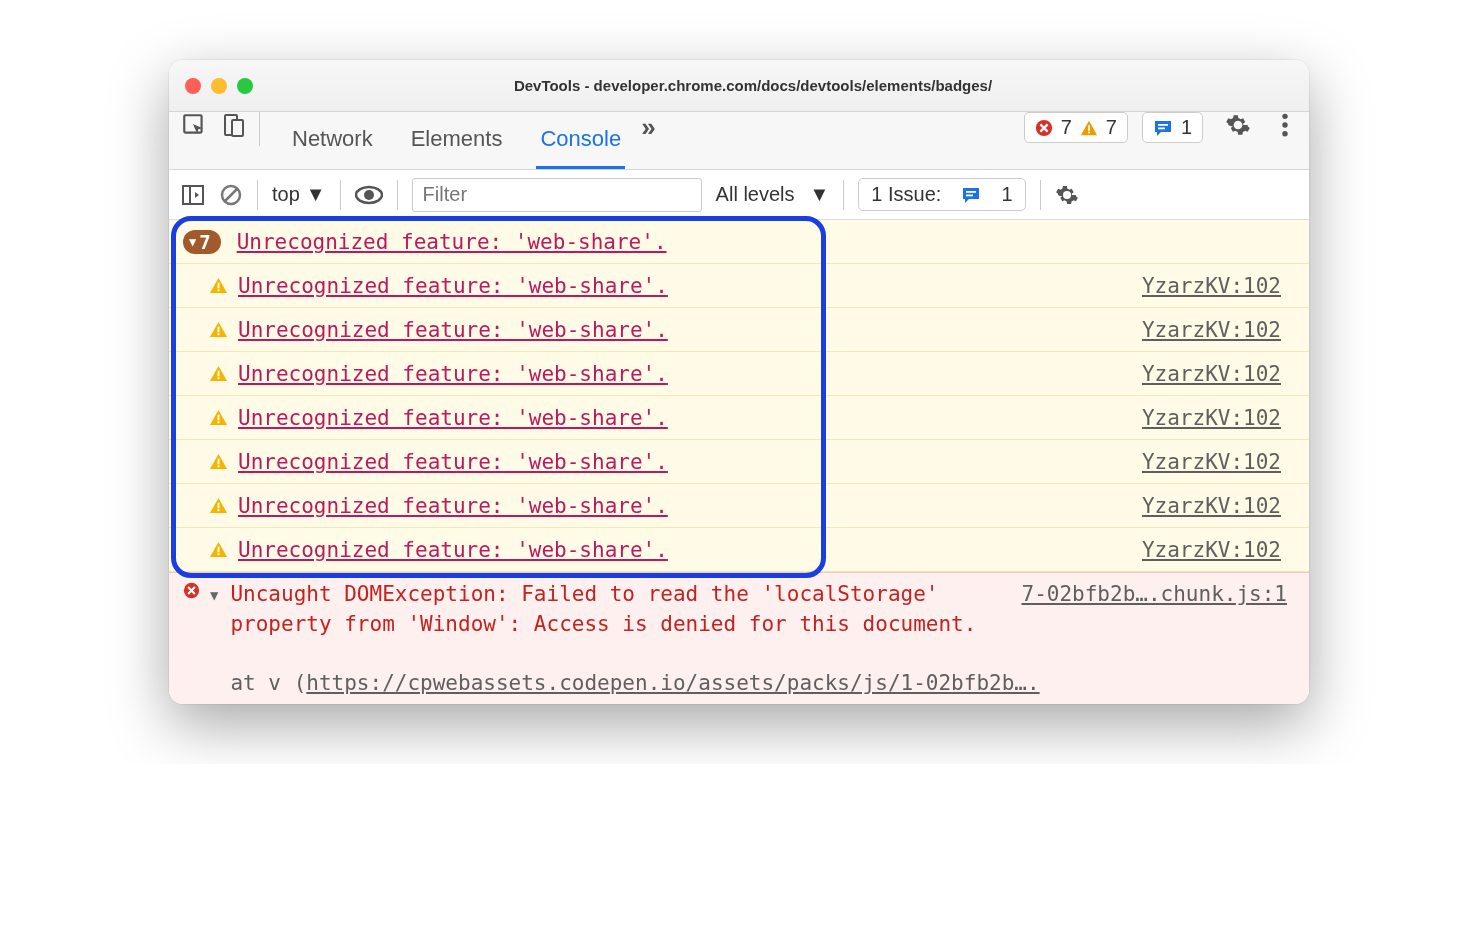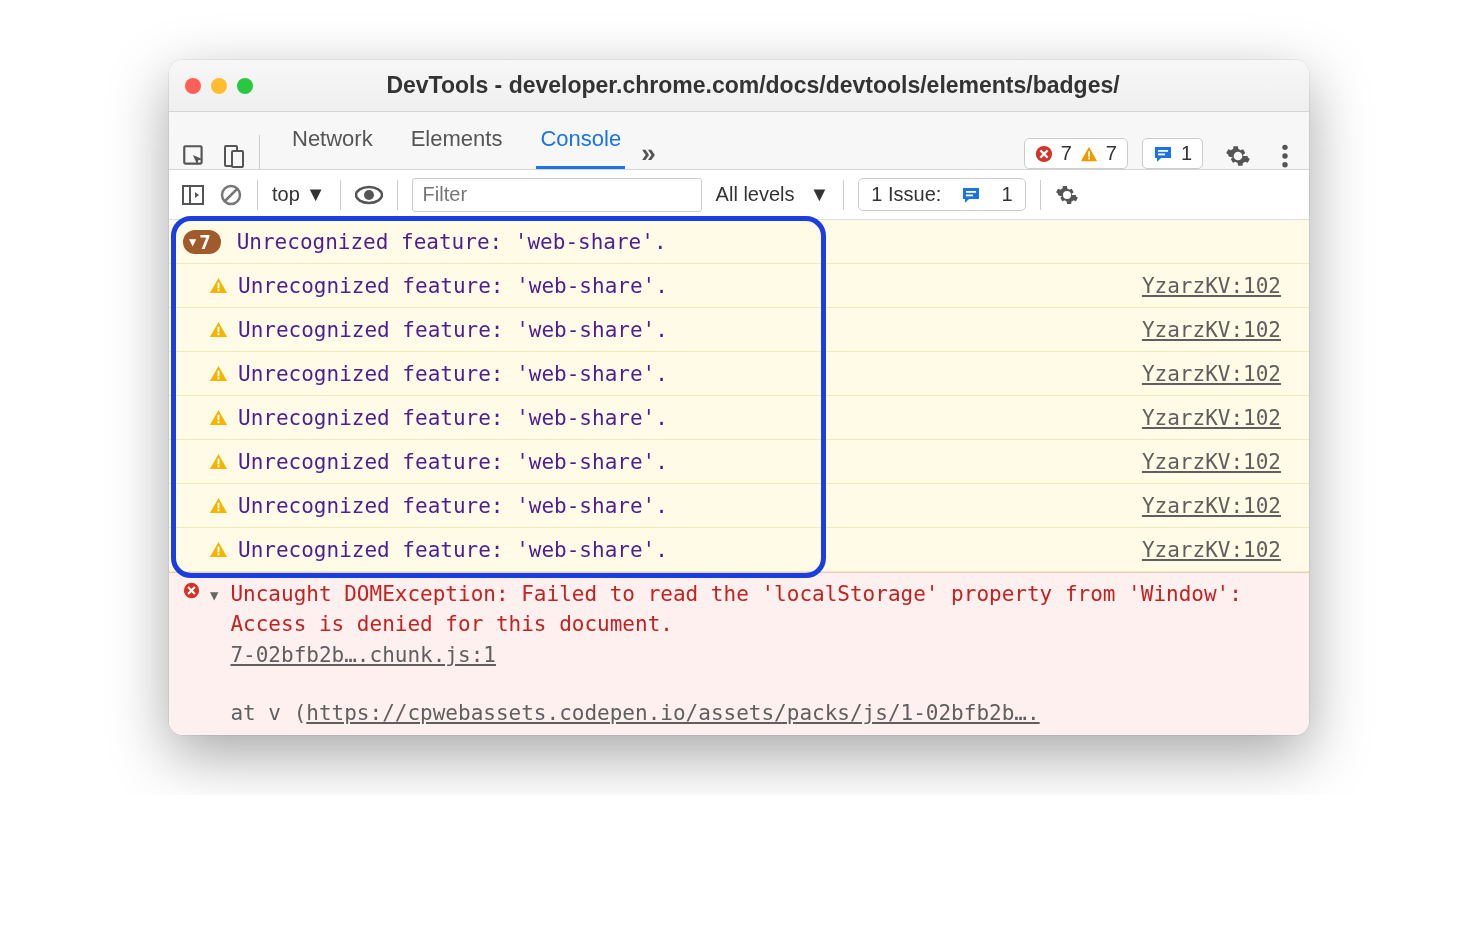--- a/index.html
+++ b/index.html
@@ -25,25 +25,25 @@
     display: flex;
     align-items: center;
     padding: 0 16px;
     border-bottom: 1px solid #d5d5d5;
   }
   .traffic { display:flex; gap:10px; margin-right: 20px;}
   .dot { width:16px; height:16px; border-radius:50%; }
   .dot.red{background:#ff5f57;}
   .dot.yellow{background:#febc2e;}
   .dot.green{background:#28c840;}
-  .title { flex:1; text-align:center; font-weight:600; font-size:23px; color:#333; margin-left:-60px;}
+  .title { flex:1; text-align:center; font-weight:600; font-size:15px; color:#333; margin-left:-60px;}
   .toolbar {
     height: 58px;
     display:flex;
-    align-items:flex-end;
+    align-items:flex-start;
     padding: 0 12px;
     border-bottom: 1px solid #d5d5d5;
     gap: 14px;
     background:#f7f7f7;
   }
   .toolbar-icon { color:#555; display:flex; align-items:center;}
   .tabs { display:flex; gap:30px; margin-left:14px;}
   .tab { color:#555; font-size:22px; padding: 14px 4px; cursor:pointer;}
   .tab.active { color:#1a73e8; border-bottom: 3px solid #1a73e8;}
   .expander { 
@@ -106,40 +106,40 @@
     color:#fff;
     font-weight:700;
     border-radius:14px;
     padding:1px 10px 1px 6px;
     font-size:19px;
     display:flex;align-items:center;gap:3px;
     margin-right:16px;
   }
   .warn-badge .tri{font-size:12px;}
   .warn-tri{ color:#f4b400; margin-right:10px; font-size:19px;}
-  .warn-text{ color:#4c1d95; }
+  .warn-text{ color:#be185d;text-decoration:underline; }
   .src-link{
     margin-left:auto;
     color:#5f5f5f;
     text-decoration:underline;
     padding-right:6px;
   }
   .err-row{
     background:#fff0f0;
     border-top:1px solid #f5c6c6;
     padding:6px 22px 6px 14px;
     color:#c5221f;
     line-height:1.45;
     display:flex;
     gap:10px;
   }
   .err-ico-small{ color:#d93025; font-size:17px; margin-top:3px;}
   .err-disc{ color:#666; font-size:14px; margin-top:6px; margin-right:2px;}
   .err-body{ flex:1;}
-  .err-first-line{display:flex;flex-direction:column;}
+  .err-first-line{display:flex;}
   .err-msg{flex:1;}
   .err-src{color:#5f5f5f;text-decoration:underline; white-space:nowrap;}
   .err-stack{color:#5f5f5f;margin-top:28px;}
   .err-stack a{color:#5f5f5f;text-decoration:underline;}
   .highlight-box{
     position:absolute;
     border:5px solid #1a3fe0;
     border-radius:20px;
     pointer-events:none;
     left:2px;

